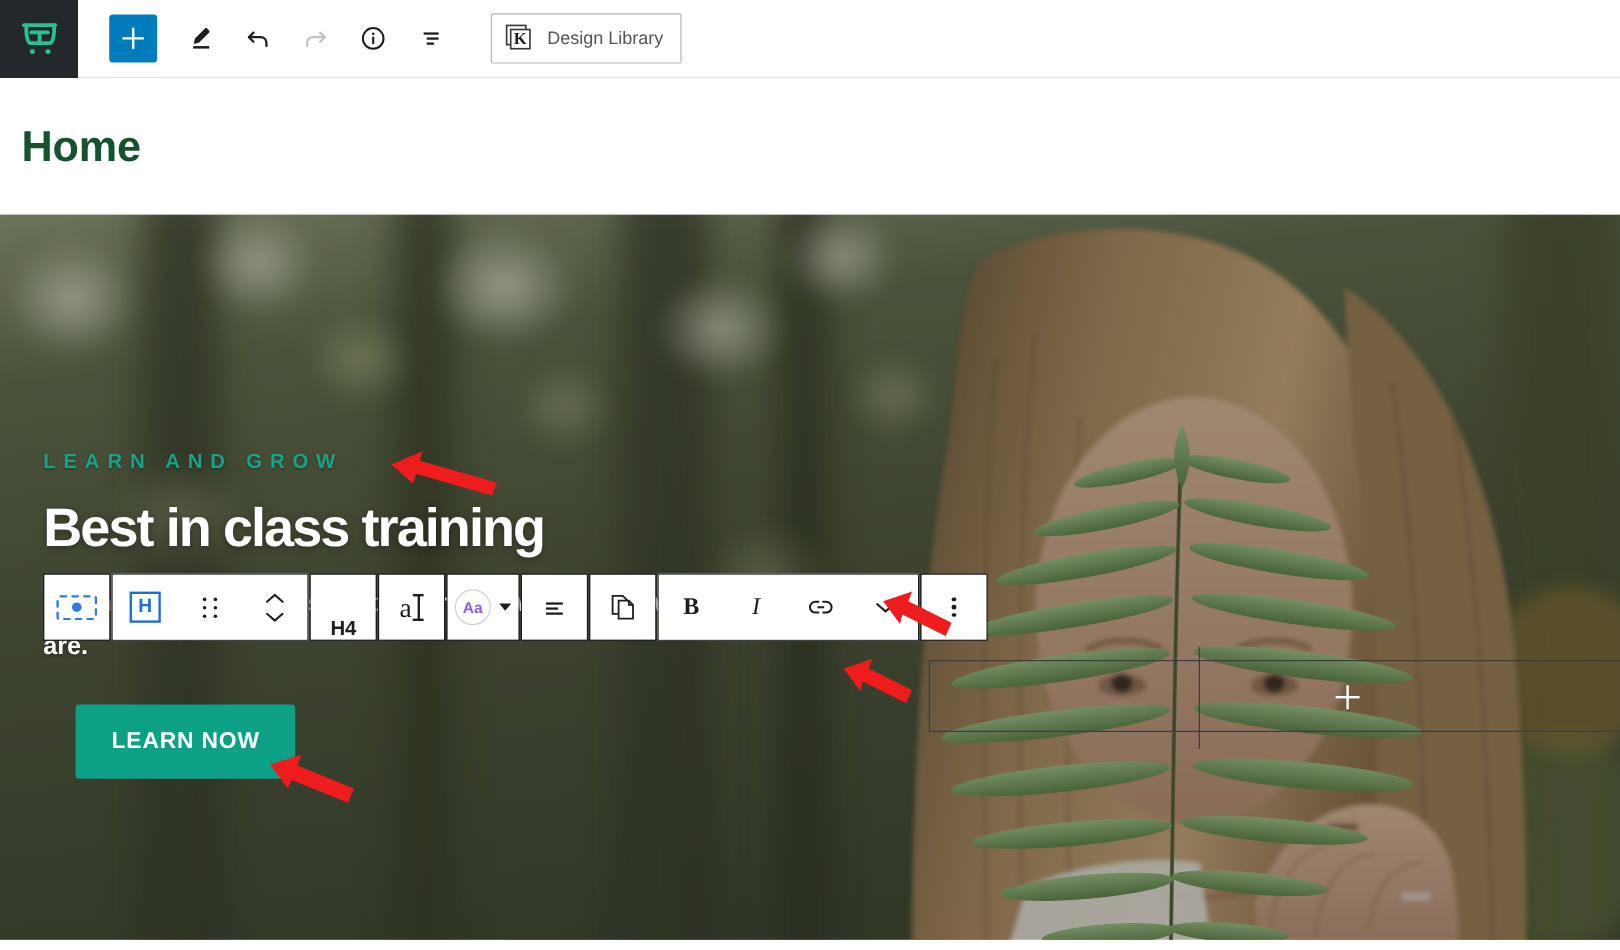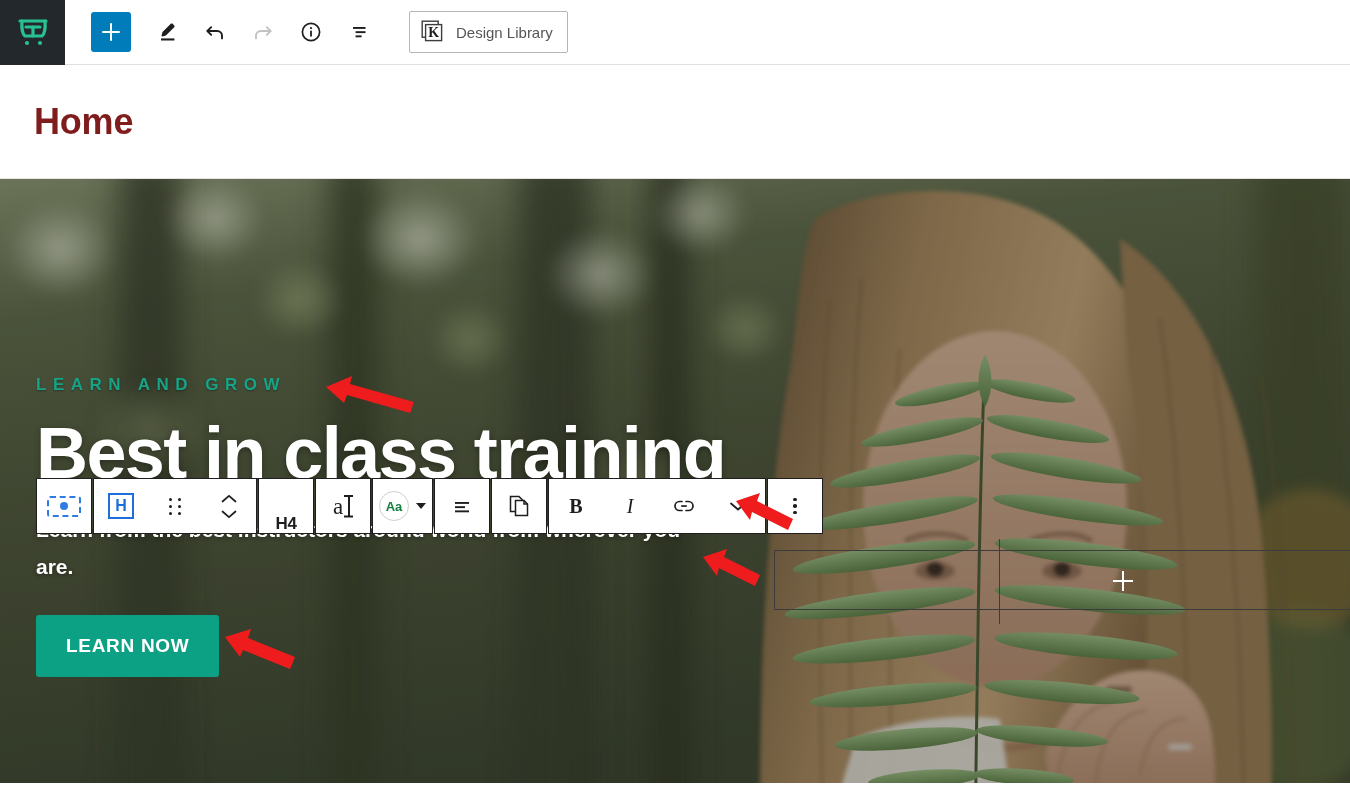--- a/index.html
+++ b/index.html
@@ -43,52 +43,52 @@
     border:1px solid #b5b5b5;background:#fff;border-radius:2px;cursor:pointer;
     font-size:15px;color:#555;font-family:"Liberation Sans", sans-serif;
   }
 
   
   .title-strip{
     height:114px;background:#fff;border-bottom:1px solid #e3e3e3;
     display:flex;align-items:center;box-sizing:border-box;
   }
   .page-title{
-    margin:0;padding-left:34px;font-size:36px;line-height:1;
-    font-weight:700;color:#7f1d1d;letter-spacing:-0.2px;
+    margin:0;padding-left:18px;font-size:36px;line-height:1;
+    font-weight:700;color:#14532d;letter-spacing:-0.2px;
   }
 
   
   .hero{
     position:relative;width:1350px;height:604px;overflow:hidden;background:#4a4a3c;
   }
   .hero-photo{position:absolute;inset:0;}
 
   .hero-overlay{position:absolute;inset:0;background:rgba(26,30,22,0.30);}
 
   .hero-content{
     position:absolute;left:36px;top:196px;width:720px;z-index:6;
   }
   .eyebrow{
     font-size:17px;font-weight:700;letter-spacing:6.5px;color:#17a387;
     margin:0 0 22px 0;text-shadow:0 1px 2px rgba(0,0,0,.35);
   }
   .hero-h1{
-    margin:0 0 22px 0;font-size:72px;line-height:1.02;color:#fff;font-weight:700;
+    margin:0 0 22px 0;font-size:45px;line-height:1.02;color:#fff;font-weight:700;
     letter-spacing:-1.6px;font-family:"Liberation Sans Narrow","Liberation Sans",sans-serif;
     text-shadow:0 2px 6px rgba(0,0,0,.35);
   }
   .hero-sub{
     margin:0 0 30px 0;font-size:21px;line-height:1.72;color:#fff;font-weight:700;
     width:672px;text-shadow:0 1px 4px rgba(0,0,0,.4);
   }
   .cta{
     display:inline-block;background:#0ca184;color:#fff;font-weight:700;
     font-size:19px;letter-spacing:.7px;padding:20px 30px;border:none;border-radius:3px;
-    cursor:pointer;font-family:"Liberation Sans", sans-serif;
+    cursor:pointer;font-family:"Liberation Sans", sans-serif;margin-left:27px;
   }
 
   
   .block-placeholder{
     position:absolute;left:774px;top:371px;width:700px;height:60px;
     border:1px solid #3c3c3c;z-index:5;box-sizing:border-box;
   }
   .block-split{
     position:absolute;left:999px;top:360px;width:1px;height:85px;background:#3c3c3c;z-index:5;
   }
@@ -124,21 +124,21 @@
   .h-box{
     width:26px;height:26px;border:2px solid #1e6fd9;display:flex;align-items:center;justify-content:center;
     color:#1e6fd9;font-size:16px;font-weight:700;box-sizing:border-box;
   }
   .dots6{display:grid;grid-template-columns:4px 4px;grid-gap:4px 5px;}
   .dots6 i{width:3px;height:3px;background:#1e1e1e;border-radius:50%;display:block;}
   .updown{display:flex;flex-direction:column;align-items:center;gap:7px;}
   .aa-pill{
     width:28px;height:28px;border:1px solid #cfcfcf;border-radius:50%;
     display:flex;align-items:center;justify-content:center;
-    color:#15803d;font-size:13px;font-weight:700;
+    color:#8b5cf6;font-size:13px;font-weight:700;
   }
   .caret-sm{width:0;height:0;border-left:5px solid transparent;border-right:5px solid transparent;
     border-top:6px solid #1e1e1e;margin-left:7px;}
   .kebab{display:flex;flex-direction:column;gap:3px;align-items:center;}
   .kebab i{width:3.5px;height:3.5px;background:#1e1e1e;border-radius:50%;display:block;}
   .sel-parent{
     width:34px;height:21px;border:2px dashed #2f7ce0;border-radius:3px;
     display:flex;align-items:center;justify-content:center;box-sizing:border-box;
   }
   .sel-parent i{width:8px;height:8px;border-radius:50%;background:#2f7ce0;display:block;}

